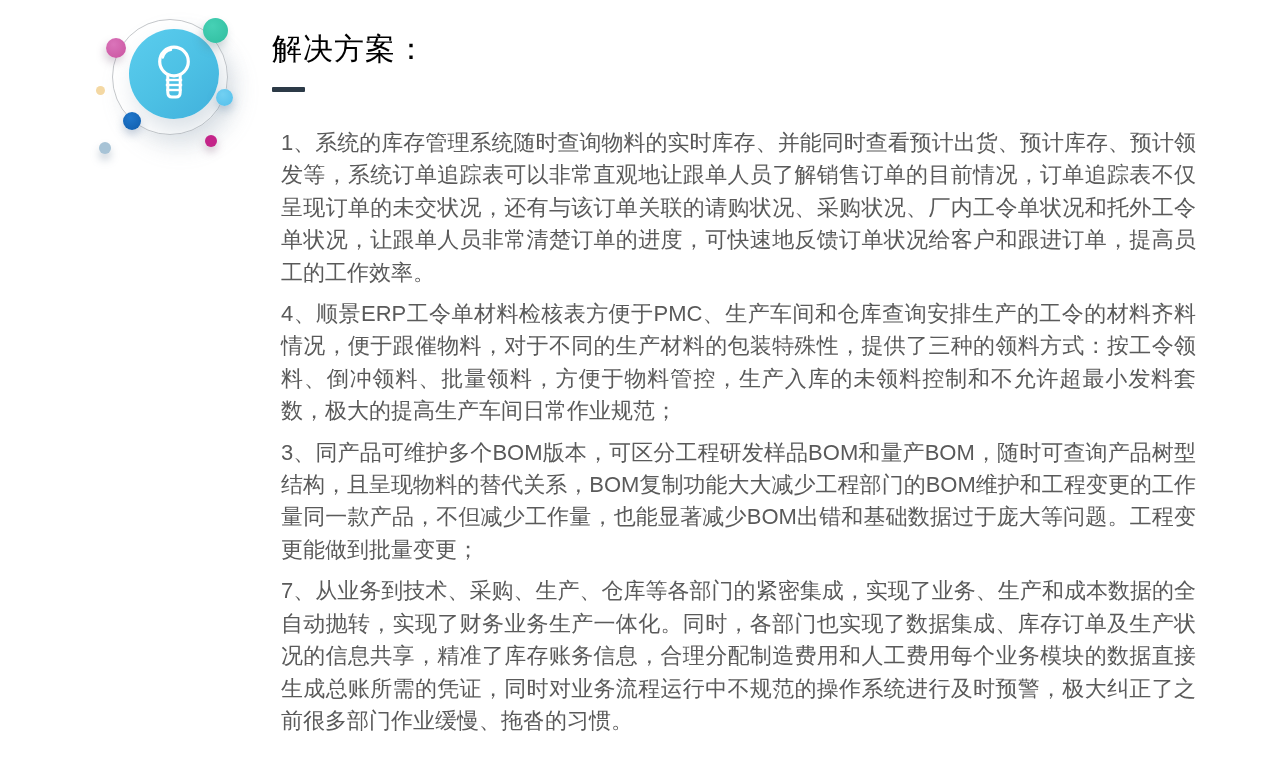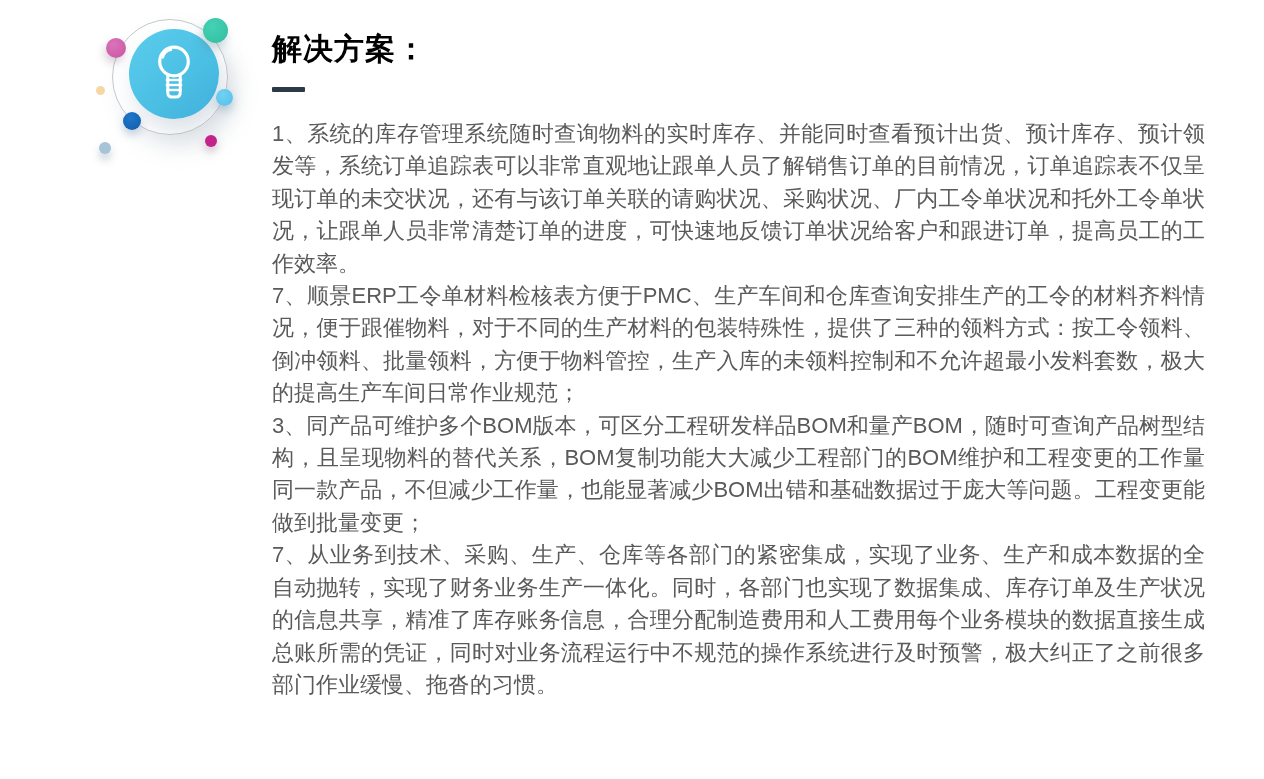--- a/index.html
+++ b/index.html
@@ -60,21 +60,21 @@
   .dot-magenta   { left: 120px; top: 127px; width: 12px; height: 12px; background: #c42489; box-shadow: 0 5px 8px rgba(130,90,120,0.35); }
   .dot-grayblue  { left: 14px;  top: 134px; width: 12px; height: 12px; background: #a7c3d6; box-shadow: 0 6px 9px rgba(120,140,160,0.40); }
 
   
   .title {
     position: absolute;
     left: 272px;
     top: 30px;
     font-size: 30px;
     line-height: 38px;
-    font-weight: 700;
+    font-weight: 400;
     color: #000000;
     letter-spacing: 1px;
   }
   .accent-bar {
     position: absolute;
     left: 272px;
     top: 87px;
     width: 33px;
     height: 5px;
     background: #2c3a47;
@@ -86,21 +86,21 @@
     position: absolute;
     left: 272px;
     top: 118px;
     width: 933px;
     font-size: 22px;
     line-height: 32.4px;
     color: #5a5a5a;
     text-align: justify;
   }
   .solution-text p {
-    margin: 0;
+    margin: 9px;
   }
 </style>
 </head>
 <body>
 
 <div class="page">
 
   <div class="badge">
     <div class="ring"></div>
     <div class="bulb-circle">
@@ -120,18 +120,18 @@
     <div class="dot dot-lightblue"></div>
     <div class="dot dot-magenta"></div>
     <div class="dot dot-grayblue"></div>
   </div>
 
   <h1 class="title">解决方案：</h1>
   <div class="accent-bar"></div>
 
   <div class="solution-text">
     <p>1、系统的库存管理系统随时查询物料的实时库存、并能同时查看预计出货、预计库存、预计领发等，系统订单追踪表可以非常直观地让跟单人员了解销售订单的目前情况，订单追踪表不仅呈现订单的未交状况，还有与该订单关联的请购状况、采购状况、厂内工令单状况和托外工令单状况，让跟单人员非常清楚订单的进度，可快速地反馈订单状况给客户和跟进订单，提高员工的工作效率。</p>
-    <p>7、顺景ERP工令单材料检核表方便于PMC、生产车间和仓库查询安排生产的工令的材料齐料情况，便于跟催物料，对于不同的生产材料的包装特殊性，提供了三种的领料方式：按工令领料、倒冲领料、批量领料，方便于物料管控，生产入库的未领料控制和不允许超最小发料套数，极大的提高生产车间日常作业规范；</p>
+    <p>4、顺景ERP工令单材料检核表方便于PMC、生产车间和仓库查询安排生产的工令的材料齐料情况，便于跟催物料，对于不同的生产材料的包装特殊性，提供了三种的领料方式：按工令领料、倒冲领料、批量领料，方便于物料管控，生产入库的未领料控制和不允许超最小发料套数，极大的提高生产车间日常作业规范；</p>
     <p>3、同产品可维护多个BOM版本，可区分工程研发样品BOM和量产BOM，随时可查询产品树型结构，且呈现物料的替代关系，BOM复制功能大大减少工程部门的BOM维护和工程变更的工作量同一款产品，不但减少工作量，也能显著减少BOM出错和基础数据过于庞大等问题。工程变更能做到批量变更；</p>
     <p>7、从业务到技术、采购、生产、仓库等各部门的紧密集成，实现了业务、生产和成本数据的全自动抛转，实现了财务业务生产一体化。同时，各部门也实现了数据集成、库存订单及生产状况的信息共享，精准了库存账务信息，合理分配制造费用和人工费用每个业务模块的数据直接生成总账所需的凭证，同时对业务流程运行中不规范的操作系统进行及时预警，极大纠正了之前很多部门作业缓慢、拖沓的习惯。</p>
   </div>
 
 </div>
 
 </body></html>

